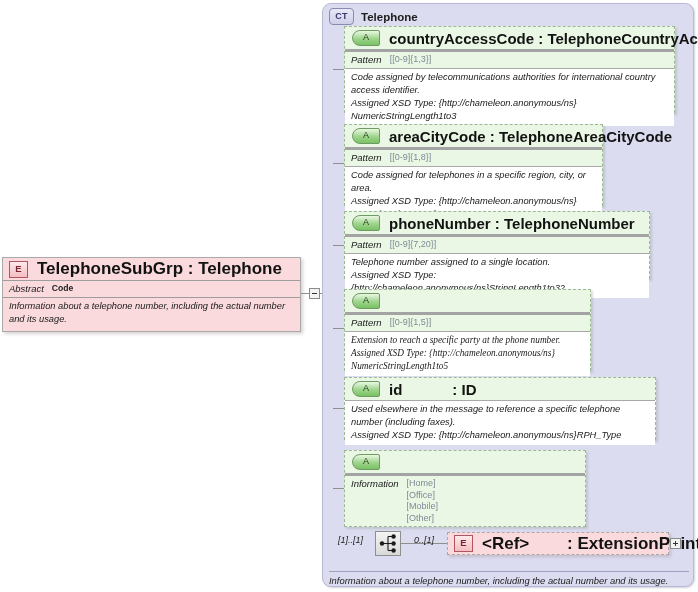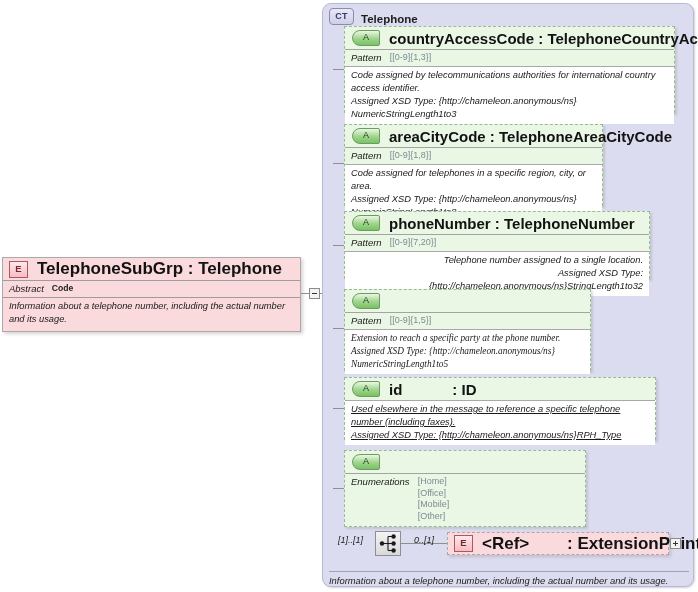--- a/index.html
+++ b/index.html
@@ -26,21 +26,21 @@
     border: 1px solid #b9b9d6;
     border-radius: 9px;
     box-sizing: border-box;
     box-shadow: 1px 1px 2px rgba(120,120,150,0.35);
   }
   .ct-header {
     position: absolute;
     left: 6px;
     top: 4px;
     display: flex;
-    align-items: flex-end;
+    align-items: center;
     gap: 7px;
   }
   .ct-badge {
     width: 23px;
     height: 15px;
     border: 1px solid #8a8ab0;
     border-radius: 4px;
     background: linear-gradient(180deg,#e8e8f7 0%, #cfcfe8 100%);
     font-size: 9px;
     line-height: 15px;
@@ -96,21 +96,21 @@
     flex: none;
   }
   .a-name {
     font-size: 15px;
     font-weight: bold;
     color: #121212;
     white-space: nowrap;
   }
 
   .facet-row {
-    border-top: 1px solid #a3a3a3;
+    border-top: 3px solid #a3a3a3;
     padding: 2px 0 2px 6px;
     display: flex;
     align-items: flex-start;
     gap: 8px;
     font-size: 9.5px;
   }
   .facet-label {
     font-style: italic;
     color: #1a1a1a;
     white-space: nowrap;
@@ -300,21 +300,21 @@
 
 <div class="attr" style="left:344px; top:211px; width:306px; height:68px;">
   <div class="attr-head">
     <span class="a-badge">A</span>
     <span class="a-name">phoneNumber : TelephoneNumber</span>
   </div>
   <div class="facet-row">
     <span class="facet-label">Pattern</span>
     <span class="facet-val">[[0-9]{7,20}]</span>
   </div>
-  <div class="doc-row" style="white-space:pre-line;text-align:right;">Telephone number assigned to a single location.
+  <div class="doc-row" style="white-space:pre-line;">Telephone number assigned to a single location.
 Assigned XSD Type: {http://chameleon.anonymous/ns}StringLength1to32</div>
 </div>
 <div class="line hline" style="left:333px; top:245px; width:11px;"></div>
 
 <div class="attr" style="left:344px; top:289px; width:247px; height:82px;">
   <div class="attr-head">
     <span class="a-badge">A</span>
   </div>
   <div class="facet-row">
     <span class="facet-label">Pattern</span>
@@ -324,31 +324,31 @@
 Assigned XSD Type: {http://chameleon.anonymous/ns}
 NumericStringLength1to5</div>
 </div>
 <div class="line hline" style="left:333px; top:328px; width:11px;"></div>
 
 <div class="attr" style="left:344px; top:377px; width:312px; height:63px;">
   <div class="attr-head">
     <span class="a-badge">A</span>
     <span class="a-name" style="white-space:pre;">id            : ID</span>
   </div>
-  <div class="doc-row" style="white-space:pre-line;text-decoration:underline;">Used elsewhere in the message to reference a specific telephone number (including faxes).
+  <div class="doc-row" style="white-space:pre-line;">Used elsewhere in the message to reference a specific telephone number (including faxes).
 Assigned XSD Type: {http://chameleon.anonymous/ns}RPH_Type</div>
 </div>
 <div class="line hline" style="left:333px; top:408px; width:11px;"></div>
 
 <div class="attr" style="left:344px; top:450px; width:242px; height:77px;">
   <div class="attr-head">
     <span class="a-badge">A</span>
   </div>
   <div class="facet-row">
-    <span class="facet-label">Enumerations</span>
+    <span class="facet-label">Information</span>
     <span class="facet-val">[Home]
 [Office]
 [Mobile]
 [Other]</span>
   </div>
 </div>
 <div class="line hline" style="left:333px; top:488px; width:11px;"></div>
 
 <span class="card-label" style="left:338px; top:535px;">[1]..[1]</span>
 

